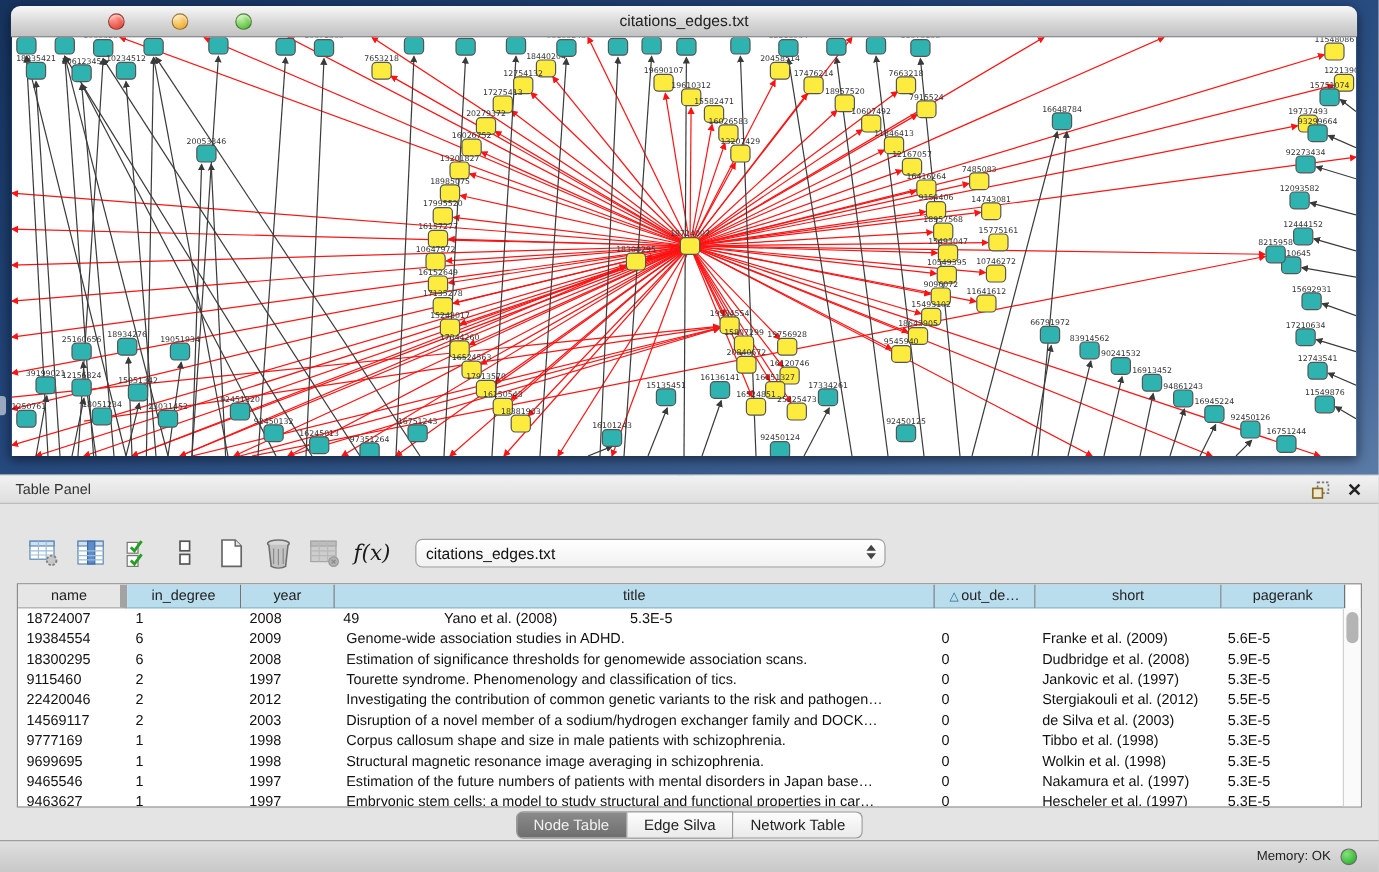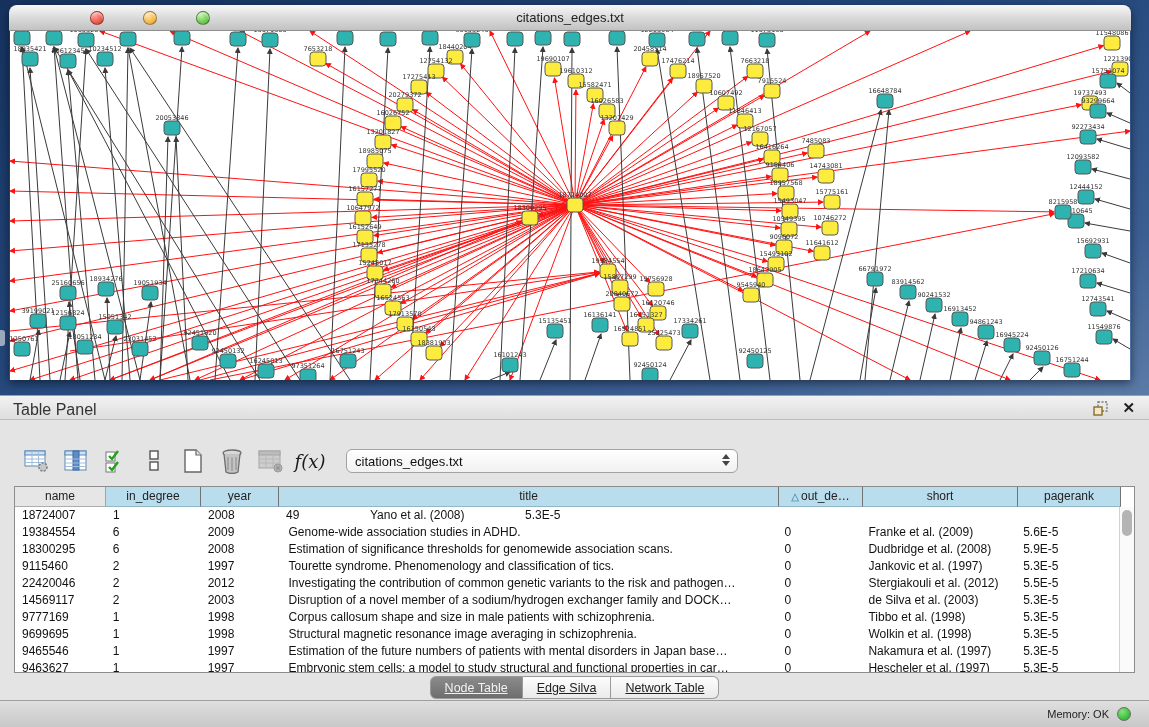--- a/index.html
+++ b/index.html
@@ -25,21 +25,21 @@
   #netsvg { display:block; }
   #splitter-handle { position:absolute; left:565px; top:395px; width:13px; height:7px;
                      background:linear-gradient(#cfcfcf,#9f9f9f); border:1px solid #8a8a8a; border-radius:2px; }
   #edge-handle { position:absolute; left:0; top:330px; width:5px; height:16px;
                  background:#b9c2d2; border-radius:0 3px 3px 0; opacity:.8; }
 
   
   #panel-header { position:absolute; left:0; top:395px; width:1149px; height:25px;
                   background:linear-gradient(180deg,#f2f2f2,#dedede);
                   border-top:1px solid #97a0b0; border-bottom:1px solid #bdbdbd; }
-  #panel-title { position:absolute; left:13px; top:5px; font-size:16px; color:#333; }
+  #panel-title { position:absolute; left:13px; top:5px; font-size:12px; color:#333; }
   #float-icon { position:absolute; right:40px; top:4px; width:17px; height:17px; cursor:pointer; }
   #panel-close { position:absolute; right:14px; top:3px; font-size:15px; font-weight:bold; color:#222; cursor:pointer; }
 
   #panel-body { position:absolute; left:0; top:420px; width:1149px; height:280px; background:#e4e4e4; }
 
   #toolbar { position:absolute; left:24px; top:26px; height:30px; display:flex; align-items:center; gap:13px; }
   .tb-icon { width:26px; height:26px; display:flex; align-items:center; justify-content:center; cursor:pointer; }
   #fx-icon { font-family:"DejaVu Serif", serif; font-style:italic; font-size:18px; color:#1a1a1a; }
   #table-select { margin-left:10px; width:392px; height:24px; background:linear-gradient(#ffffff,#f1f1f1);
                   border:1px solid #a2a2a2; border-radius:6px; display:flex; align-items:center;
@@ -47,34 +47,34 @@
   #select-arrows { position:absolute; right:7px; top:4px; }
   #select-arrows div { width:0; height:0; border-left:4px solid transparent; border-right:4px solid transparent; }
   #arr-up { border-bottom:5px solid #444; margin-bottom:2px; }
   #arr-dn { border-top:5px solid #444; }
 
   #table-frame { position:absolute; left:14px; top:66px; width:1121px; height:187px;
                  background:#fff; border:1px solid #8c8c8c; overflow:hidden; }
   #table-header { display:flex; height:20px; }
   .th { background:#badded; border-right:1px solid #737373; border-bottom:1px solid #8fb9c9;
         font-size:12px; color:#222; text-align:center; line-height:19px; overflow:hidden; white-space:nowrap; }
-  .th.key-col { background:#e6e6e6; border-right:1px solid #a3a3a3; border-bottom:1px solid #adadad; }
+  .th.key-col { background:#e6e6e6; border-right:6px solid #a3a3a3; border-bottom:1px solid #adadad; }
   .sort-glyph { color:#2d6f93; font-size:10px; margin-right:2px; }
   #table-body { position:absolute; left:0; top:20px; right:15px; bottom:0; overflow:hidden; }
   .tr { display:flex; height:17px; cursor:default; }
   .td { font-size:12px; color:#111; line-height:16px; padding-left:7px; overflow:hidden; white-space:nowrap; }
   .col-name{width:91px;} .col-in_degree{width:95px;} .col-year{width:78px;} .col-title{width:500px;}
   .col-out_degree{width:84px;} .col-short{width:155px;} .col-pagerank{width:103px;}
   .td.col-title{ padding-left:10px; }
   #vscroll { position:absolute; right:0; top:20px; width:15px; bottom:0; background:#fafafa; border-left:1px solid #d0d0d0; }
   #vthumb { position:absolute; left:2px; top:3px; width:10px; height:26px; background:#b4b4b4; border-radius:6px; }
 
   #table-tabs { position:absolute; left:0; right:0; top:256px; display:flex; justify-content:center; }
   .seg { height:23px; line-height:22px; font-size:12.5px; padding:0 14px; border:1px solid #9a9a9a;
-         background:linear-gradient(#fdfdfd,#eaeaea); color:#222; cursor:pointer; border-left-width:0;text-decoration:underline; }
+         background:linear-gradient(#fdfdfd,#eaeaea); color:#222; cursor:pointer; border-left-width:0; }
   .seg:first-child { border-radius:6px 0 0 6px; border-left-width:1px; }
   .seg:last-child { border-radius:0 6px 6px 0; }
   .seg.selected { background:linear-gradient(#8b8b8b,#6e6e6e); color:#f2f2f2; }
 
   #status-bar { position:absolute; left:0; top:700px; width:1149px; height:27px;
                 background:linear-gradient(#dfdfdf,#c8c8c8); border-top:1px solid #9e9e9e; }
   #memory { position:absolute; right:40px; top:7px; font-size:11px; color:#222; }
   #mem-led { position:absolute; right:18px; top:6px; width:14px; height:14px; border-radius:50%;
              background:radial-gradient(circle at 35% 30%, #8ae07e, #3cbf3c 65%, #2a9c2a); border:1px solid #6b6b6b; }
 </style>

